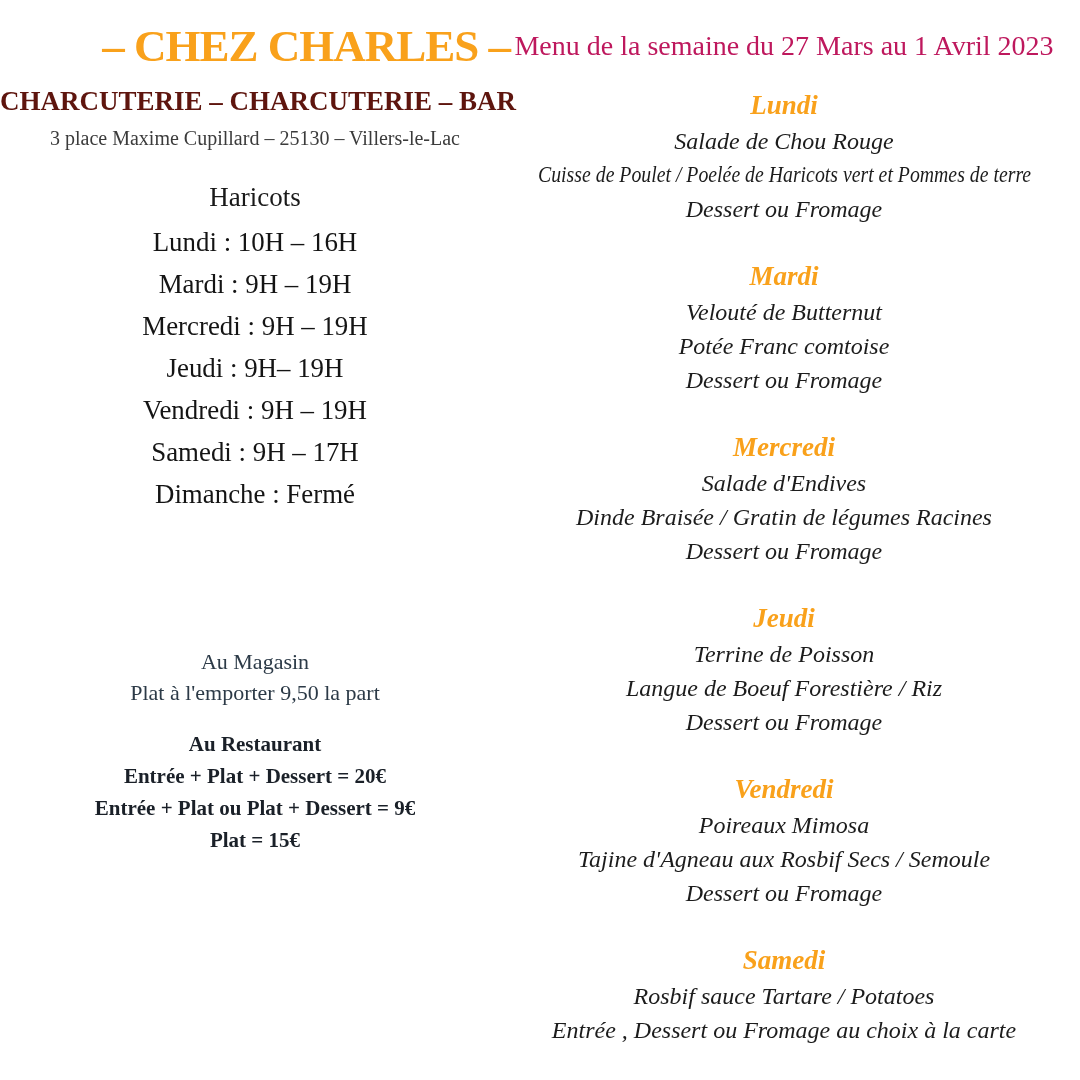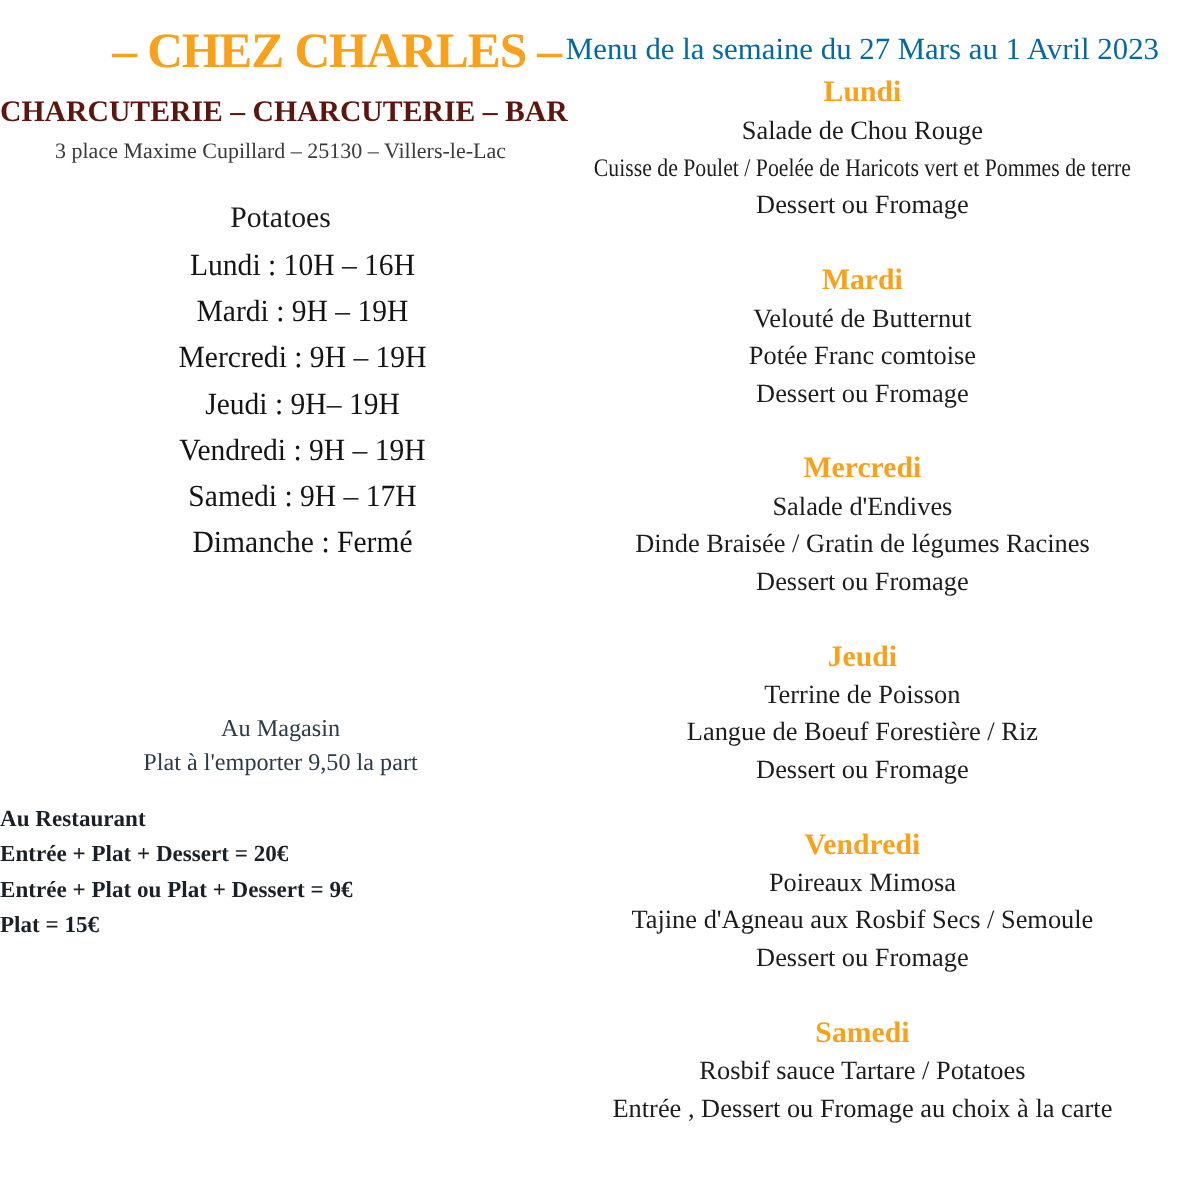--- a/index.html
+++ b/index.html
@@ -27,47 +27,47 @@
     font-size:27px;font-weight:bold;color:var(--maroon);
     white-space:nowrap;text-align:center;letter-spacing:0px;
   }
   #brand-address{
     left:0;top:127px;width:510px;
     font-size:20px;color:#3b3b3b;text-align:center;white-space:nowrap;
   }
   #hours-title{
     left:0;top:182px;width:510px;font-size:27px;text-align:center;color:#191919;
   }
-  #hours-list{left:0;top:221px;width:510px;padding-left:20px;}
+  #hours-list{left:0;top:221px;width:510px;}
   .hours-line{
     font-size:28px;line-height:42px;text-align:center;color:#141414;
     transform:scaleX(0.96);transform-origin:50% 50%;white-space:nowrap;
   }
   #reservation{left:0;top:546px;width:510px;}
   #reservation div{
     font-size:26px;font-weight:bold;line-height:42px;text-align:center;color:#101318;
   }
   #shop{left:0;top:646px;width:510px;}
   #shop div{
     font-size:22px;font-weight:normal;line-height:31px;text-align:center;color:var(--slate);
   }
   #resto{left:0;top:728px;width:510px;}
   #resto div{
-    font-size:21px;font-weight:bold;line-height:32px;color:#1a2028;
+    font-size:21px;font-weight:bold;line-height:32px;text-align:center;color:#1a2028;
   }
 
   
   #logo{left:0;top:855px;width:510px;height:225px;}
 
   
   #right-col{left:498px;top:28px;width:572px;}
   #menu-week-header{
-    font-size:28px;color:#0369a1;text-align:center;white-space:nowrap;line-height:36px;
+    font-size:28px;color:#be185d;text-align:center;white-space:nowrap;line-height:36px;
   }
-  #week{}
+  #week{margin-top:22px;font-style:italic;}
   .day-block{margin-bottom:31px;}
   .day-heading{
     font-size:27px;font-weight:bold;color:var(--orange);
     text-align:center;line-height:38px;
   }
   .menu-item{
     font-size:24px;color:#1c1c1c;text-align:center;line-height:34px;white-space:nowrap;
   }
   .squeeze{
     font-size:23px;transform:scaleX(0.86);transform-origin:50% 50%;
@@ -77,21 +77,21 @@
 <body>
 
 <div class="abs" id="left-col">
 
   <div class="abs" id="brand-title">– CHEZ CHARLES –</div>
 
   <div class="abs" id="brand-subtitle">CHARCUTERIE – CHARCUTERIE – BAR</div>
 
   <div class="abs" id="brand-address">3 place Maxime Cupillard – 25130 – Villers-le-Lac</div>
 
-  <div class="abs" id="hours-title">Potatoes</div>
+  <div class="abs" id="hours-title">Haricots</div>
 
   <div class="abs" id="hours-list">
       <div class="hours-line">Lundi : 10H – 16H</div>
       <div class="hours-line">Mardi : 9H – 19H</div>
       <div class="hours-line">Mercredi : 9H – 19H</div>
       <div class="hours-line">Jeudi : 9H– 19H</div>
       <div class="hours-line">Vendredi : 9H – 19H</div>
       <div class="hours-line">Samedi : 9H – 17H</div>
       <div class="hours-line">Dimanche : Fermé</div>
     </div>

